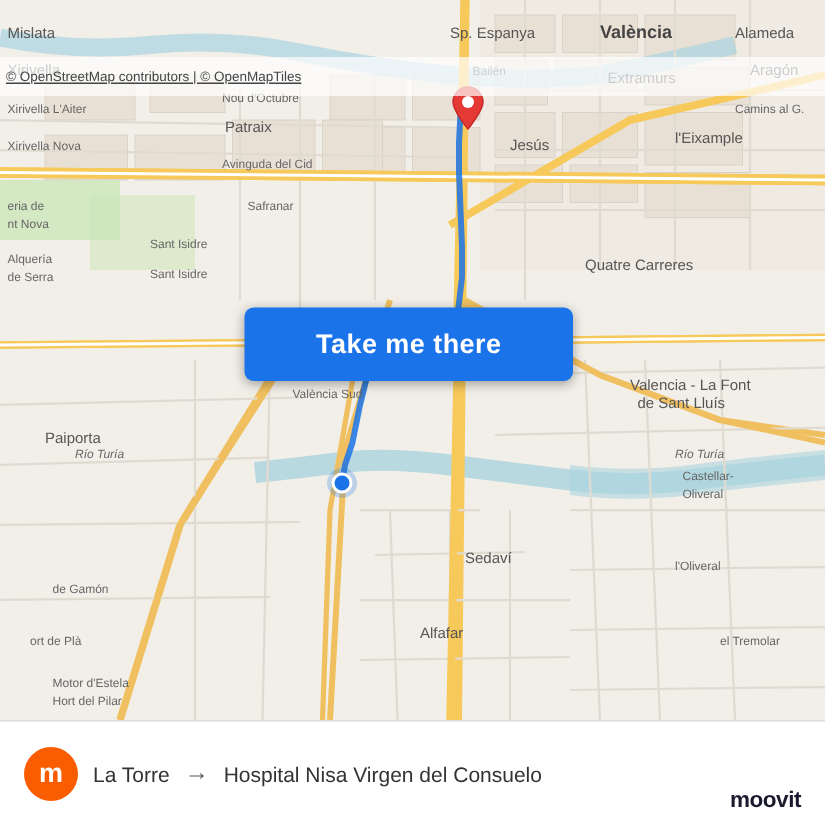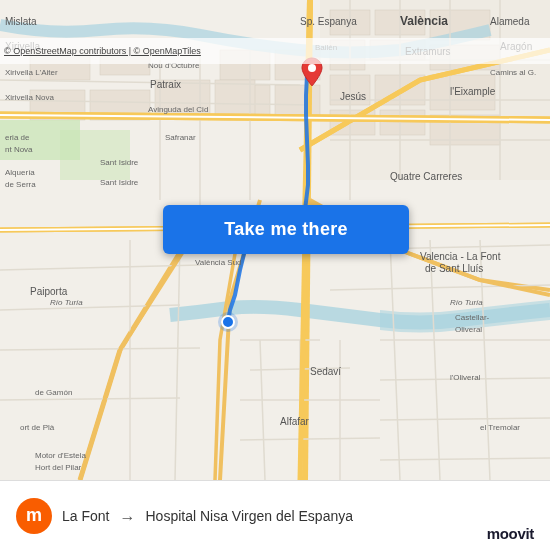--- a/index.html
+++ b/index.html
@@ -25,21 +25,21 @@
       position: absolute;
       top: 0; left: 0;
       width: 100%; height: 100%;
     }
 
     
     #button-overlay {
       position: absolute;
       top: 205px;
       left: 163px;
-      width: 246px;
+      width: 219px;
       height: 49px;
       background-color: #1a73e8;
       border-radius: 6px;
       display: flex;
       align-items: center;
       justify-content: center;
       cursor: pointer;
       box-shadow: 0 2px 8px rgba(0,0,0,0.35);
       z-index: 10;
     }
@@ -330,22 +330,22 @@
 <div id="attribution">
   <span>© OpenStreetMap contributors | © OpenMapTiles</span>
 </div>
 
 <div id="bottom-bar">
 
   <div style="width:36px;height:36px;background:#f95d00;border-radius:50%;display:flex;align-items:center;justify-content:center;flex-shrink:0;">
     <span style="color:white;font-weight:900;font-size:18px;font-family:Arial;">m</span>
   </div>
 
-  <span id="from-label">La Font</span>
+  <span id="from-label">La Torre</span>
 
   <span id="arrow-icon" style="color:#555;font-size:16px;">→</span>
 
-  <span id="to-label" style="flex:1;">Hospital Nisa Virgen del Espanya</span>
+  <span id="to-label" style="flex:1;">Hospital Nisa Virgen del Consuelo</span>
 
   <div id="moovit-logo">
     <span id="moovit-logo-text">moovit</span>
   </div>
 </div>
 
 </body></html>

